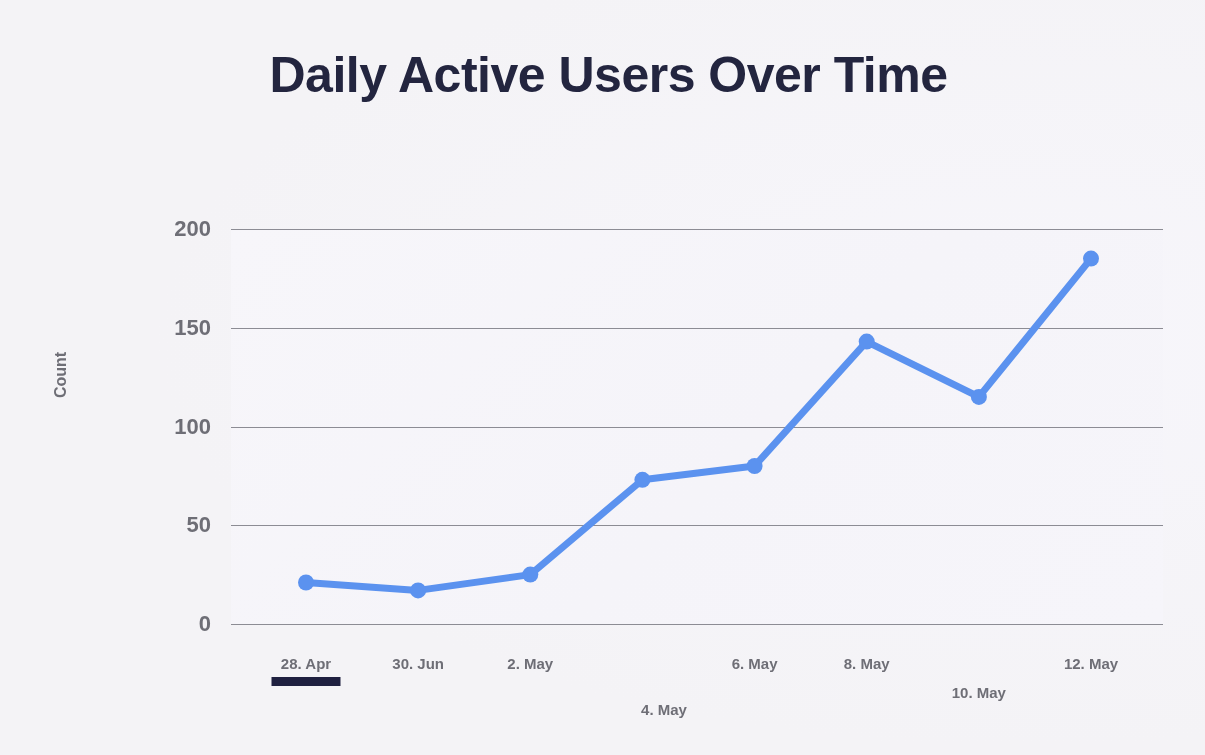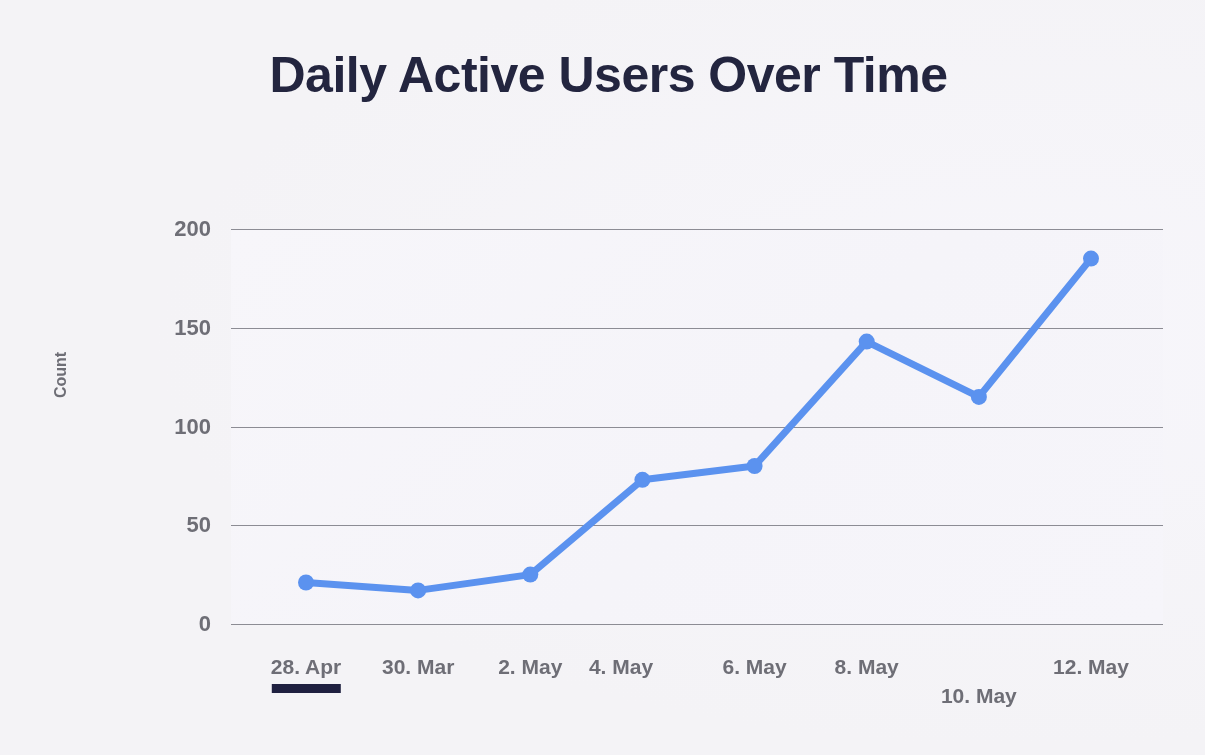--- a/index.html
+++ b/index.html
@@ -93,21 +93,21 @@
     height: 50px;
   }
   .xtick {
     position: absolute;
     top: 0;
     transform: translateX(-50%);
     text-align: center;
     white-space: nowrap;
   }
   .xtick-label {
-    font-size: 21px;
+    font-size: 15px;
     font-weight: bold;
     color: #6e6e76;
     display: block;
   }
   .xtick-underline {
     display: block;
     margin: 5px auto 0;
     width: 69px;
     height: 9px;
     background: #1f2040;
@@ -183,26 +183,26 @@
         <circle cx="1091.0" cy="258.6" r="8" fill="#5b92ef"></circle>
       </g>
   </svg>
 
   <div id="x-axis">
       <div class="xtick" style="left: 75px;">
         <span class="xtick-label">28. Apr</span>
         <span class="xtick-underline" style="background: rgb(31, 32, 64);"></span>
       </div>
       <div class="xtick" style="left: 187.143px;">
-        <span class="xtick-label">30. Mar</span>
+        <span class="xtick-label">30. Jun</span>
       </div>
       <div class="xtick" style="left: 299.286px;">
         <span class="xtick-label">2. May</span>
       </div>
-      <div class="xtick" style="left: 390px;">
+      <div class="xtick" style="left: 433px; margin-top: 46px;">
         <span class="xtick-label">4. May</span>
       </div>
       <div class="xtick" style="left: 523.571px;">
         <span class="xtick-label">6. May</span>
       </div>
       <div class="xtick" style="left: 635.714px;">
         <span class="xtick-label">8. May</span>
       </div>
       <div class="xtick" style="left: 747.857px; margin-top: 29px;">
         <span class="xtick-label">10. May</span>

